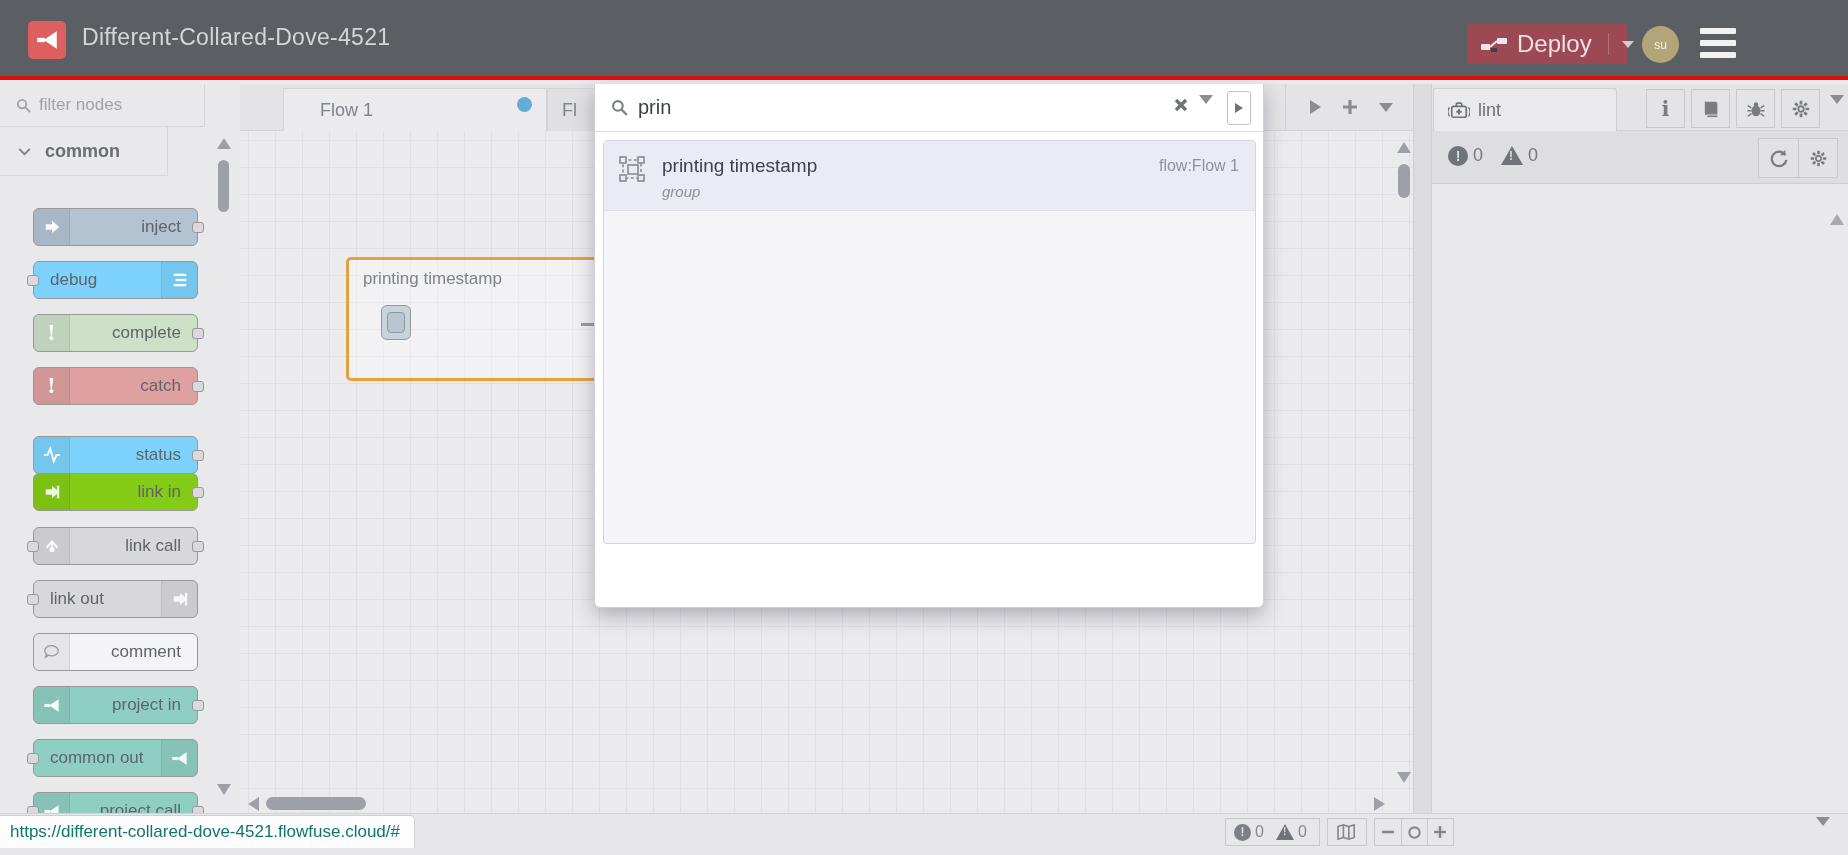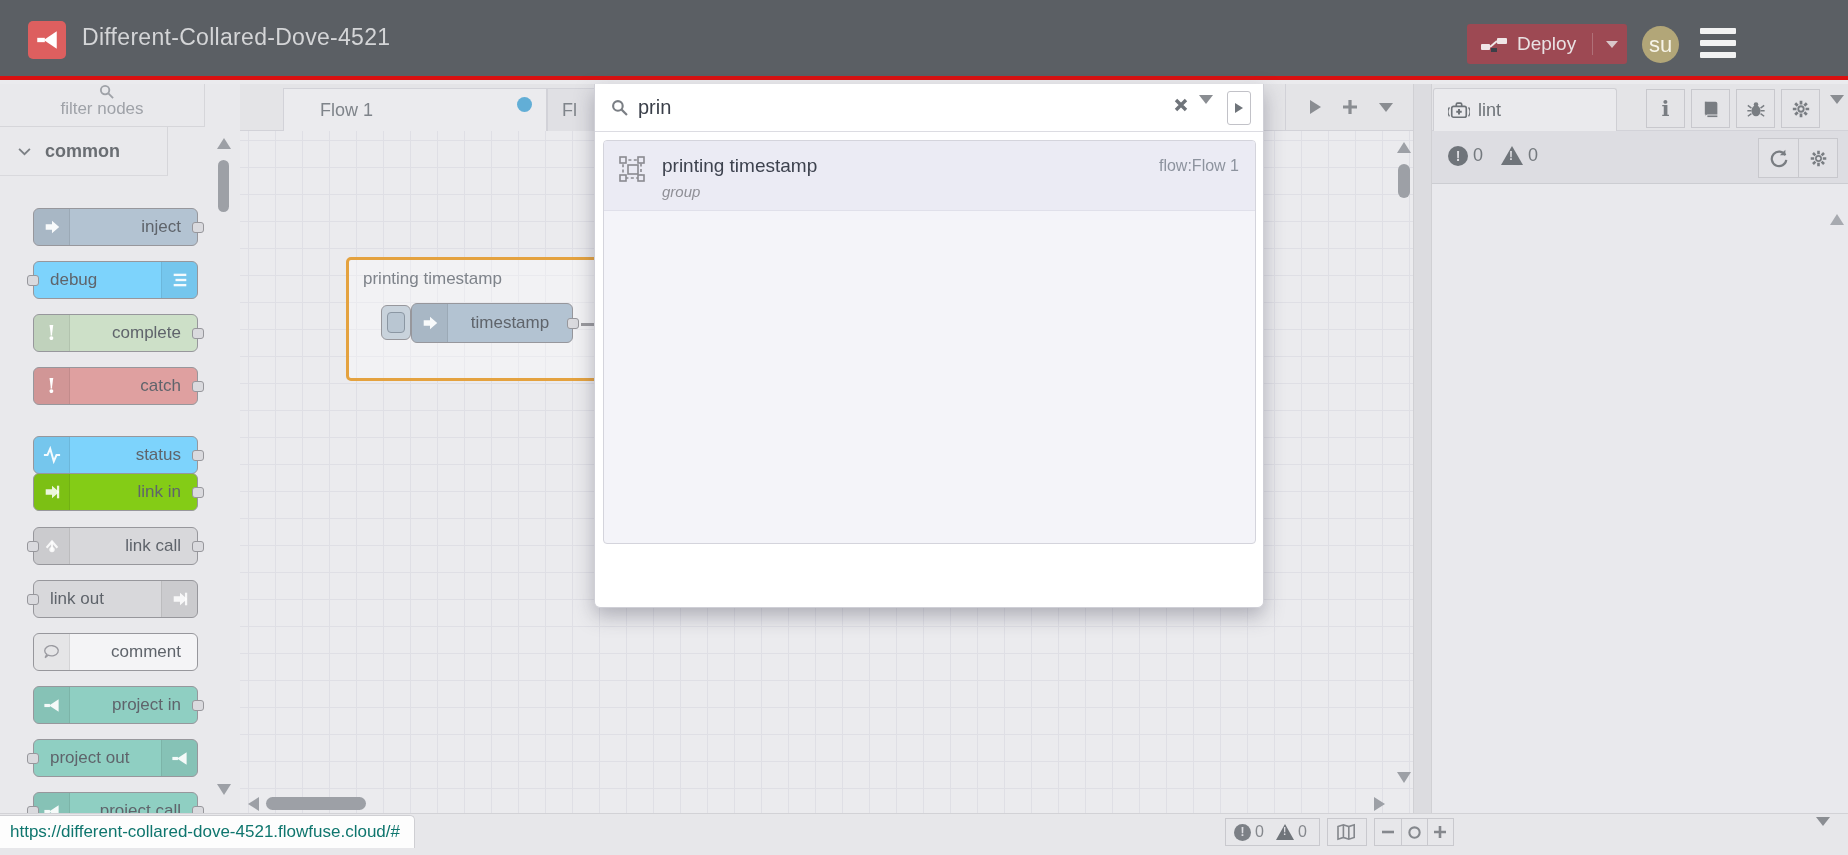--- a/index.html
+++ b/index.html
@@ -9,34 +9,34 @@
 
   
   .header { position:absolute; left:0; top:0; width:1848px; height:80px;
             background:#5b5f64; border-bottom:4px solid #da1010; z-index:10; }
   .logo { position:absolute; left:28px; top:21px; width:38px; height:38px;
           border-radius:5px; background:#dd5f5f; display:flex; align-items:center; justify-content:center; }
   .app-title { position:absolute; left:82px; top:24px; font-size:23px; color:#d4d5d7; letter-spacing:.3px; }
   .deploy-btn { position:absolute; left:1467px; top:24px; width:160px; height:40px;
                 background:#9d4953; border-radius:3px; display:flex; align-items:center; color:#e9e2e3; }
   .deploy-btn .dicon { margin-left:14px; }
-  .deploy-btn .dlabel { font-size:19px; margin-left:10px; }
+  .deploy-btn .dlabel { font-size:24px; margin-left:10px; }
   .deploy-caret { margin-left:16px; border-left:1px solid #b07078; padding:6px 0 6px 12px; display:flex; }
   .avatar { position:absolute; left:1642px; top:26px; width:37px; height:37px; border-radius:50%;
-            background:#b2a678; color:#f7f4e8; font-size:22px; display:flex; align-items:center; justify-content:center; }
+            background:#b2a678; color:#f7f4e8; font-size:12px; display:flex; align-items:center; justify-content:center; }
   .hamburger { position:absolute; left:1700px; top:28px; width:36px; height:30px;
                display:flex; flex-direction:column; justify-content:space-between; cursor:pointer; }
   .hamburger span { display:block; height:6px; background:#f2f2f2; border-radius:1px; }
 
   
   .palette { position:absolute; left:0; top:84px; width:240px; height:729px;
              background:#e9e9ec; border-right:1px solid #d4d4d8; }
   .palette-filter { position:absolute; left:0; top:0; width:205px; height:43px;
                     border-bottom:1px solid #d6d6da; border-right:1px solid #d6d6da;
-                    display:flex; align-items:center; color:#9fa2a8; font-size:17px;flex-direction:column; }
+                    display:flex; align-items:center; color:#9fa2a8; font-size:17px; }
   .palette-filter .mag { margin:0 8px 0 16px; }
   .palette-cat { position:absolute; left:0; top:43px; width:168px; height:49px;
                  border-bottom:1px solid #d9d9dd; border-right:1px solid #d6d6da;
                  display:flex; align-items:center; color:#6a6e73; font-size:18px; font-weight:bold; }
   .palette-cat .chev { margin:0 14px 0 18px; color:#7c8085; font-size:13px; font-weight:normal; }
   .palette-scroll { position:absolute; left:205px; top:0; width:35px; height:729px; background:#e9e9ec; }
   .pscroll-up { position:absolute; left:12px; top:54px; }
   .pscroll-thumb { position:absolute; left:13px; top:76px; width:11px; height:52px; background:#9da0a6; border-radius:6px; }
   .pscroll-down { position:absolute; left:12px; top:700px; }
   .tri-up { width:0; height:0; border-left:7px solid transparent; border-right:7px solid transparent; border-bottom:11px solid #9da0a6; }
@@ -331,21 +331,21 @@
       <span class="nlabel lright">project in</span>
       <span class="port out"></span>
     </div>
     <div class="pnode" style="top: 655px; background-color: rgb(143, 207, 194);">
       <span class="icon-strip right">
           <svg width="19" height="19" viewBox="0 0 24 24">
             <path d="M21 4 L9 12 L21 20 Z" fill="#fff" opacity=".92"></path>
             <rect x="3" y="10" width="7" height="4" fill="#fff" opacity=".92"></rect>
           </svg>
         </span>
-      <span class="nlabel lleft">project out</span>
+      <span class="nlabel lleft">common out</span>
       <span class="port in"></span>
     </div>
     <div class="pnode" style="top: 708px; background-color: rgb(143, 207, 194);">
       <span class="icon-strip left">
           <svg width="19" height="19" viewBox="0 0 24 24">
             <path d="M21 4 L9 12 L21 20 Z" fill="#fff" opacity=".92"></path>
             <rect x="3" y="10" width="7" height="4" fill="#fff" opacity=".92"></rect>
           </svg>
         </span>
       <span class="nlabel lright">project call</span>
@@ -380,29 +380,20 @@
       <span class="tbtn">
           <span class="caret-down"></span>
         </span>
     </div>
   </div>
 
   <div class="canvas">
     <div class="group-box" style="left:106px; top:126px;">
       <div class="group-label">printing timestamp</div>
       <div class="inject-btn"></div>
-      <div class="flow-node">
-        <span class="icon-strip">
-            <svg width="18" height="18" viewBox="0 0 20 20">
-              <path d="M3 7h7V3l8 7-8 7v-4H3z" fill="#fff" opacity=".92"></path>
-            </svg>
-          </span>
-        <span class="nlabel">timestamp</span>
-        <span class="port out"></span>
-      </div>
       <div class="wire"></div>
     </div>
   </div>
 
   <div class="cv-vscroll">
     <div class="tri-up"></div>
     <div class="cv-vthumb"></div>
     <div class="tri-down"></div>
   </div>
   <div class="cv-hscroll">

